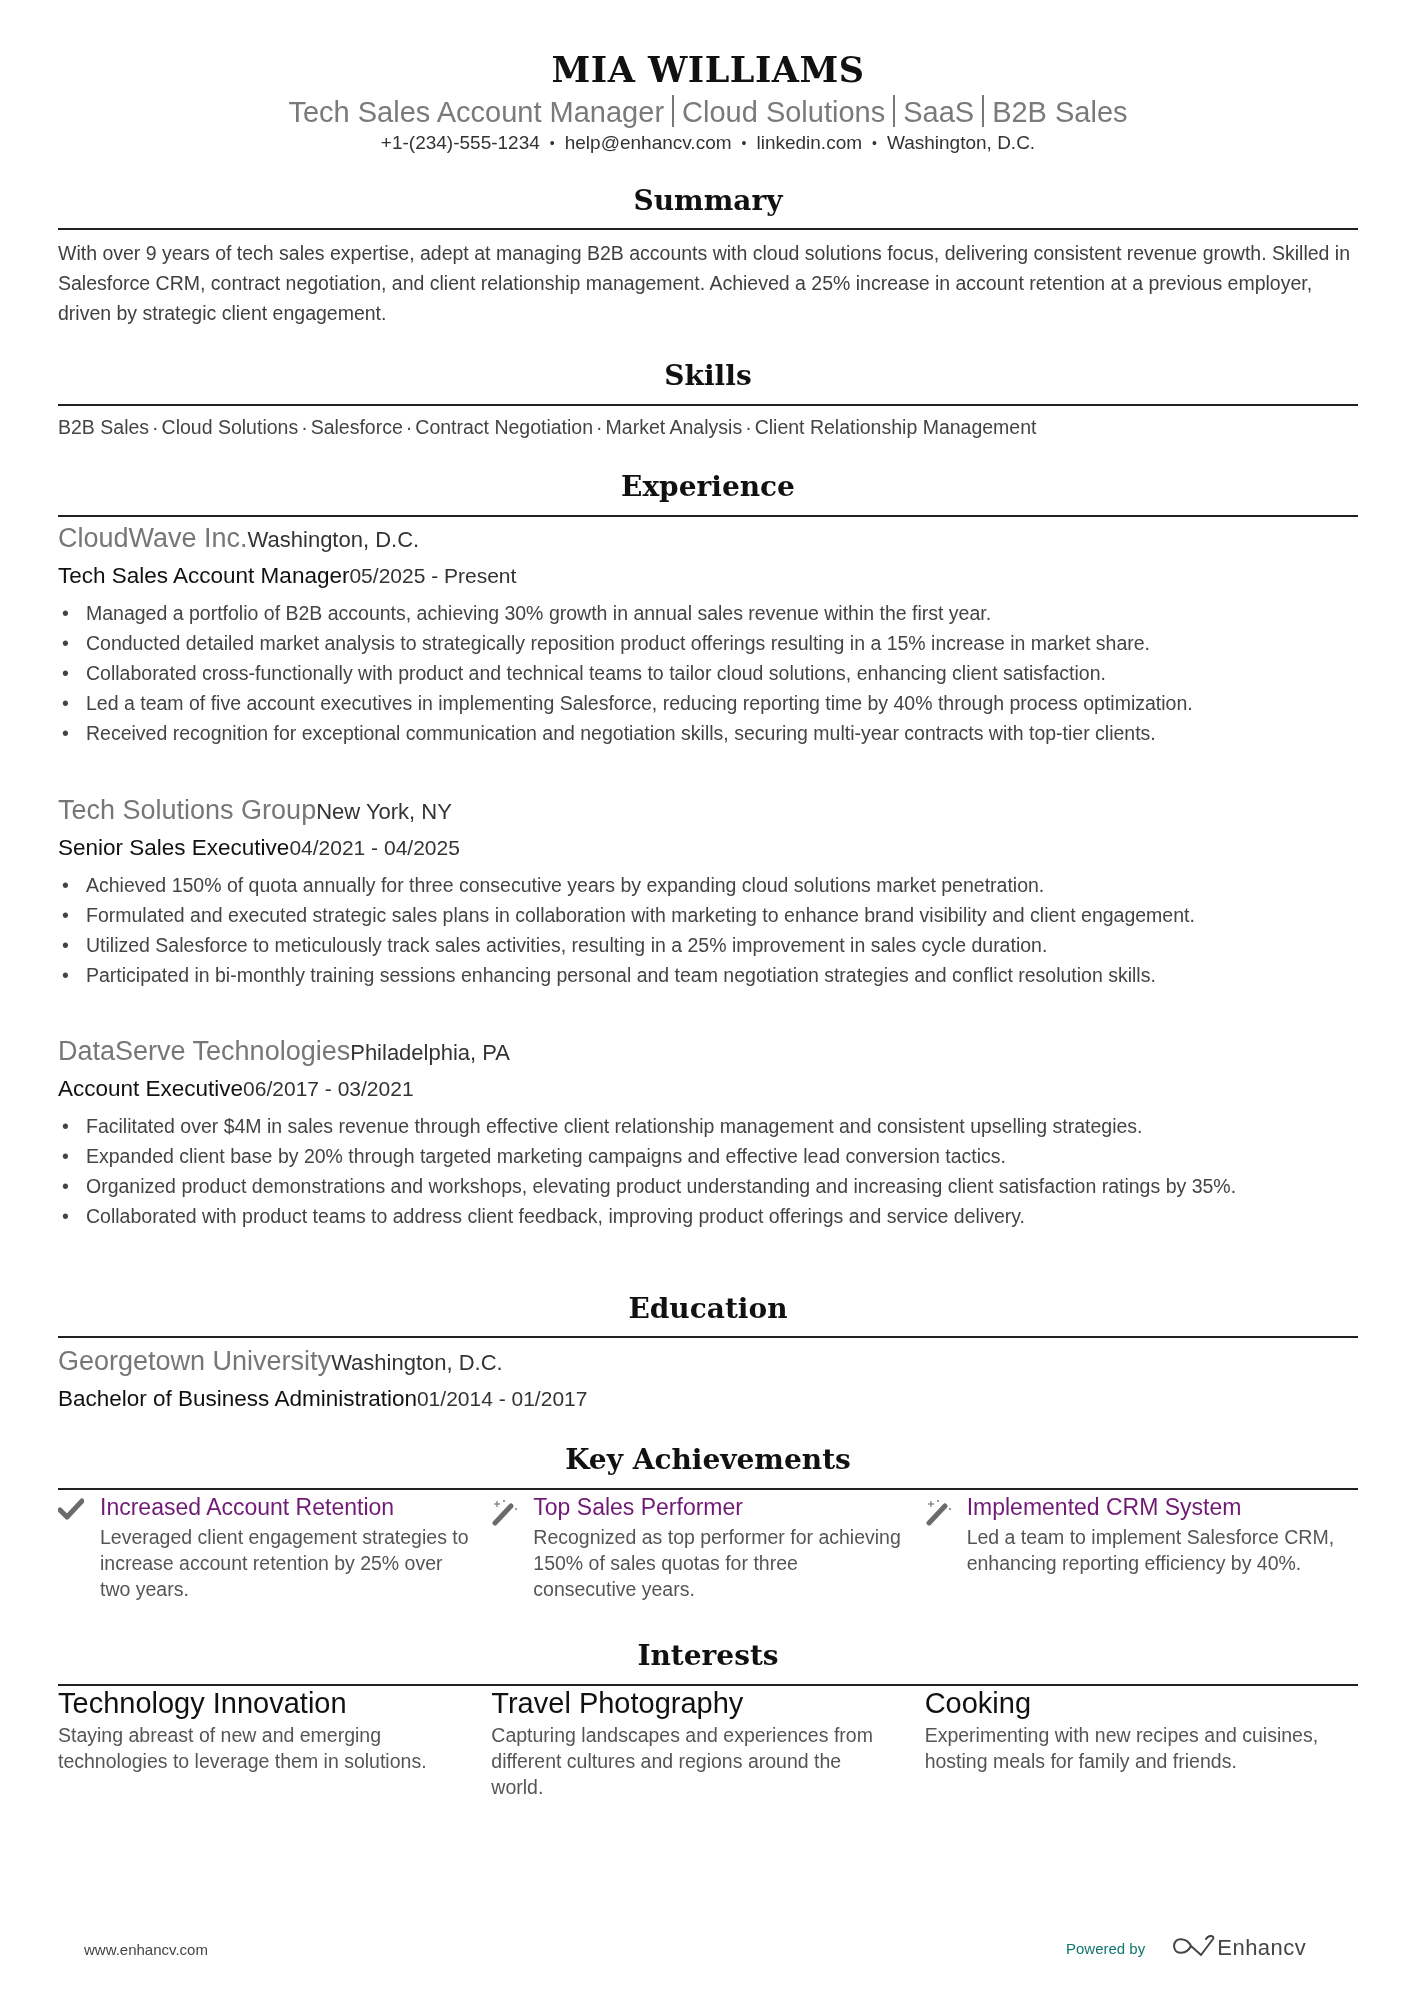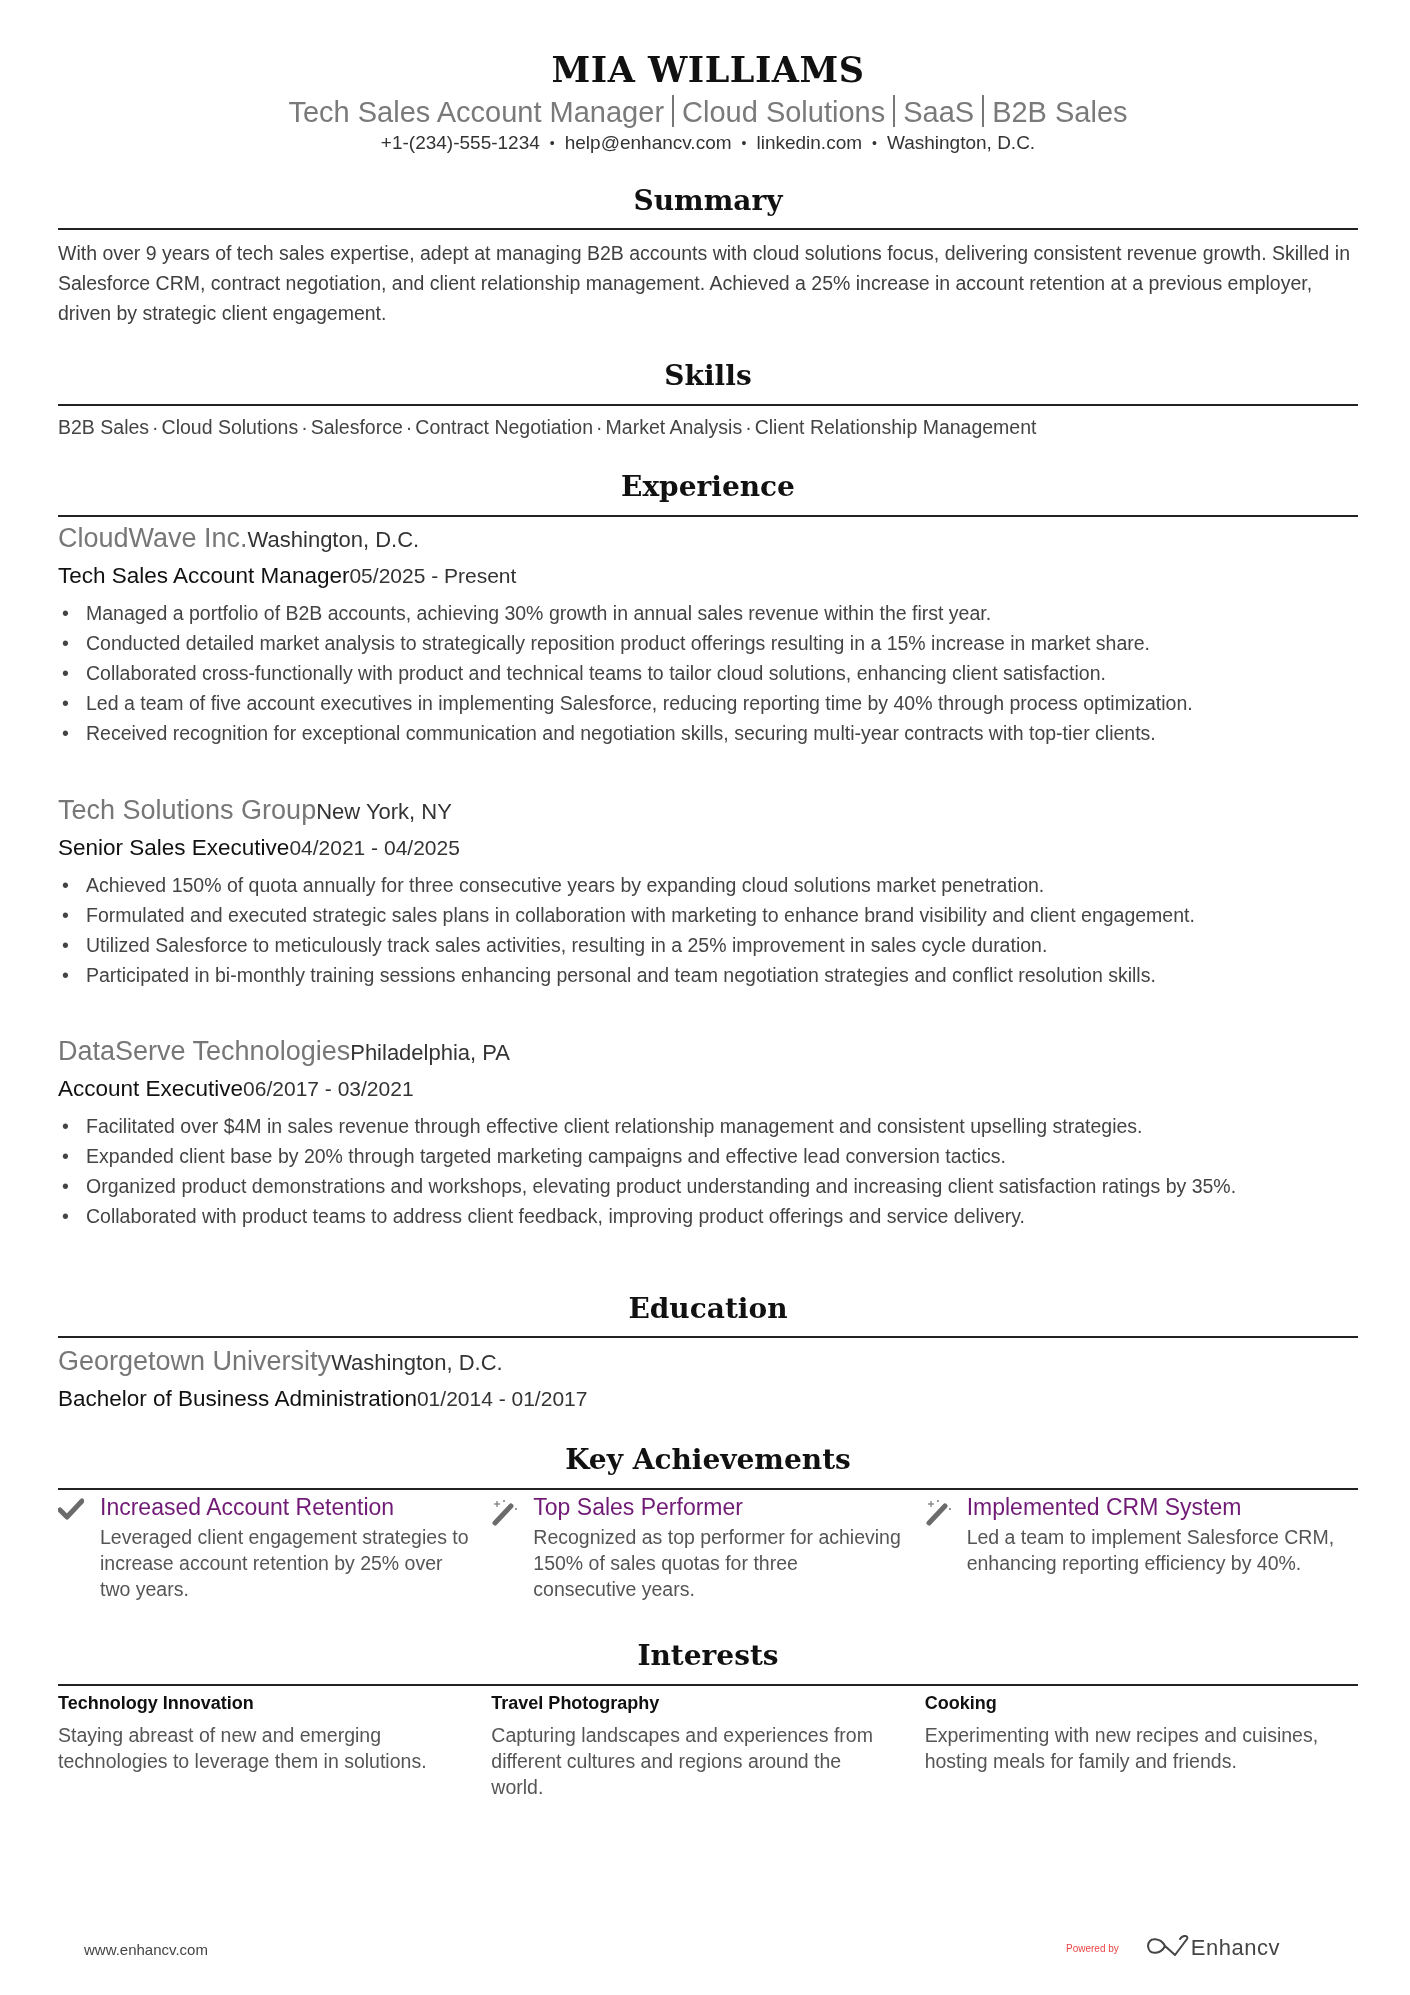--- a/index.html
+++ b/index.html
@@ -33,26 +33,26 @@
   ul.bullets li::before { content: "•"; position: absolute; left: 4px; top: 0; color: #444; }
 
   .ach-grid { position: absolute; left: 0; top: 1490px; width: 1300px; display: flex; }
   .ach { width: 444px; display: flex; }
   .ach-icon { width: 42px; flex: none; padding-top: 8px; }
   .ach-title { font-size: 23px; color: #701a75; line-height: 34px; }
   .ach-desc { font-size: 19.5px; line-height: 26px; color: #555; width: 370px; }
 
   .int-grid { position: absolute; left: 0; top: 1686px; width: 1300px; display: flex; }
   .int { width: 444px; }
-  .int-title { font-size: 18px; color: #111; line-height: 34px; font-weight: bold; }
+  .int-title { font-size: 29px; color: #111; line-height: 34px; }
   .int-desc { font-size: 19.5px; line-height: 26px; color: #555; width: 400px; margin-top: 2px; }
 
   .footer-left { position: absolute; left: 66px; top: 1941px; font-size: 15px; color: #444; margin-left: 18px; }
   .footer-right { position: absolute; left: 1066px; top: 1934px; display: flex; align-items: center; }
-  .powered { font-size: 10px; color: #ef4444; margin-right: 26px; }
+  .powered { font-size: 15px; color: #0f766e; margin-right: 26px; }
   .brand { font-size: 22px; color: #444; letter-spacing: 0.5px; }
 </style>
 </head>
 <body>
 
 <div class="page">
 
   <div class="header">
     <div class="name serif">MIA WILLIAMS</div>
     <div class="title">

